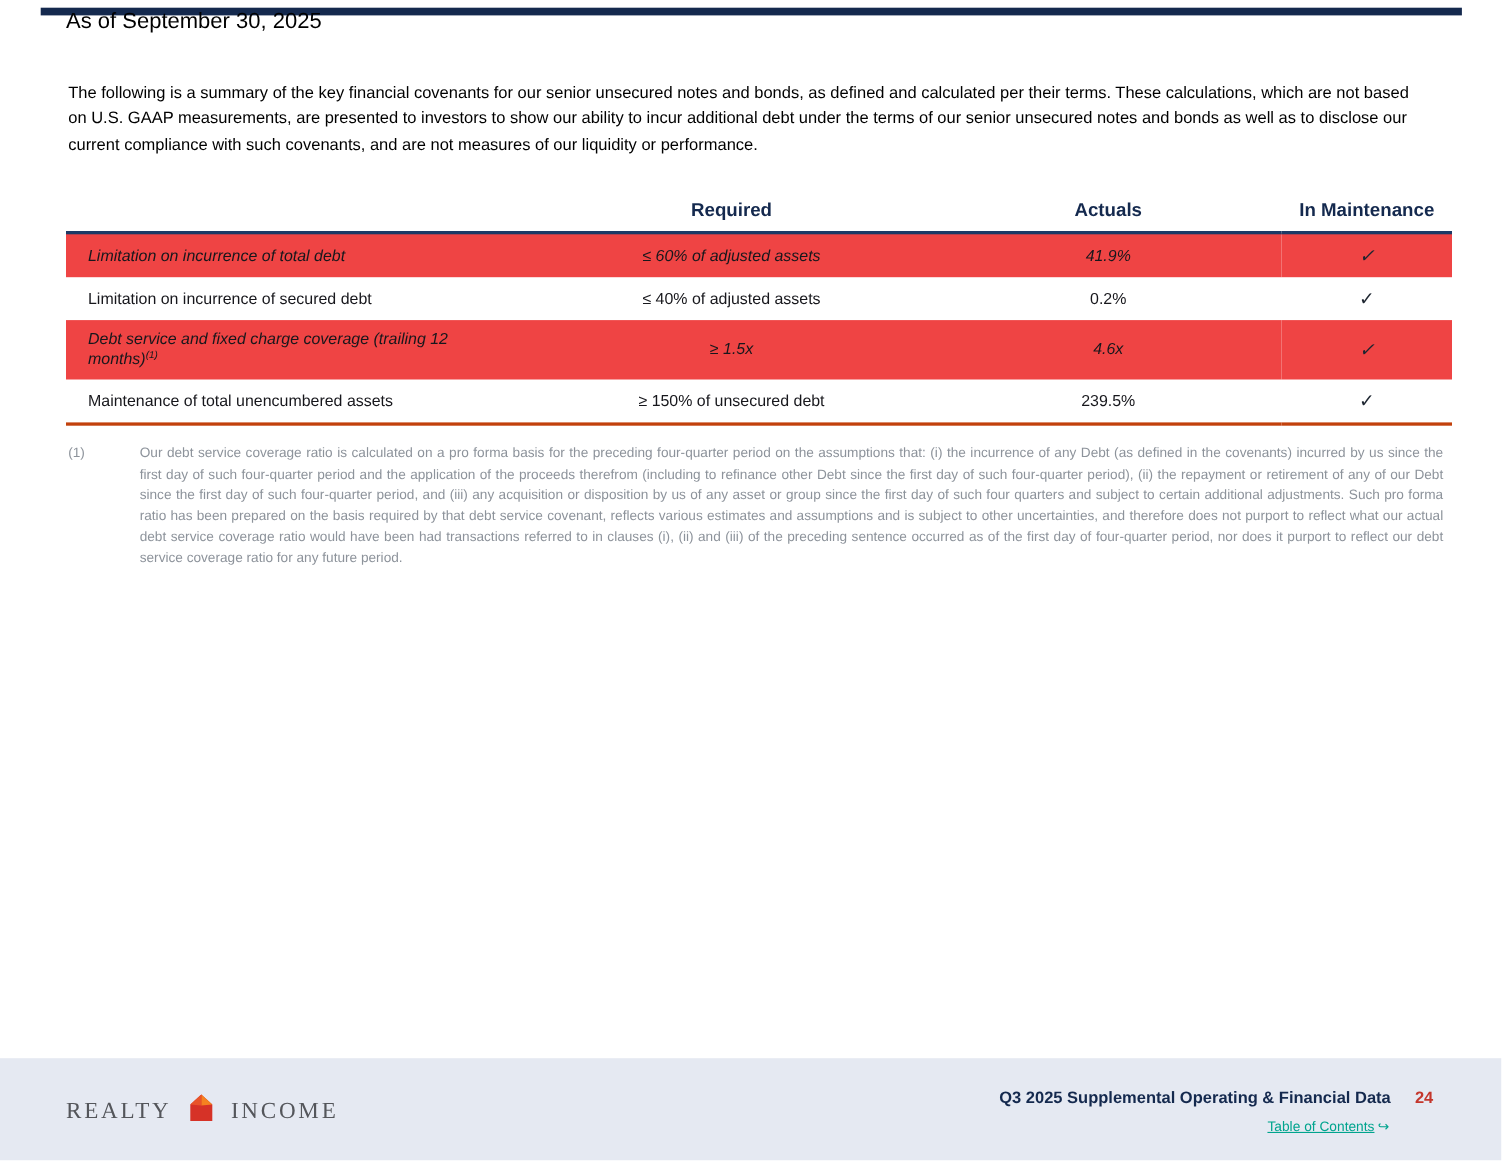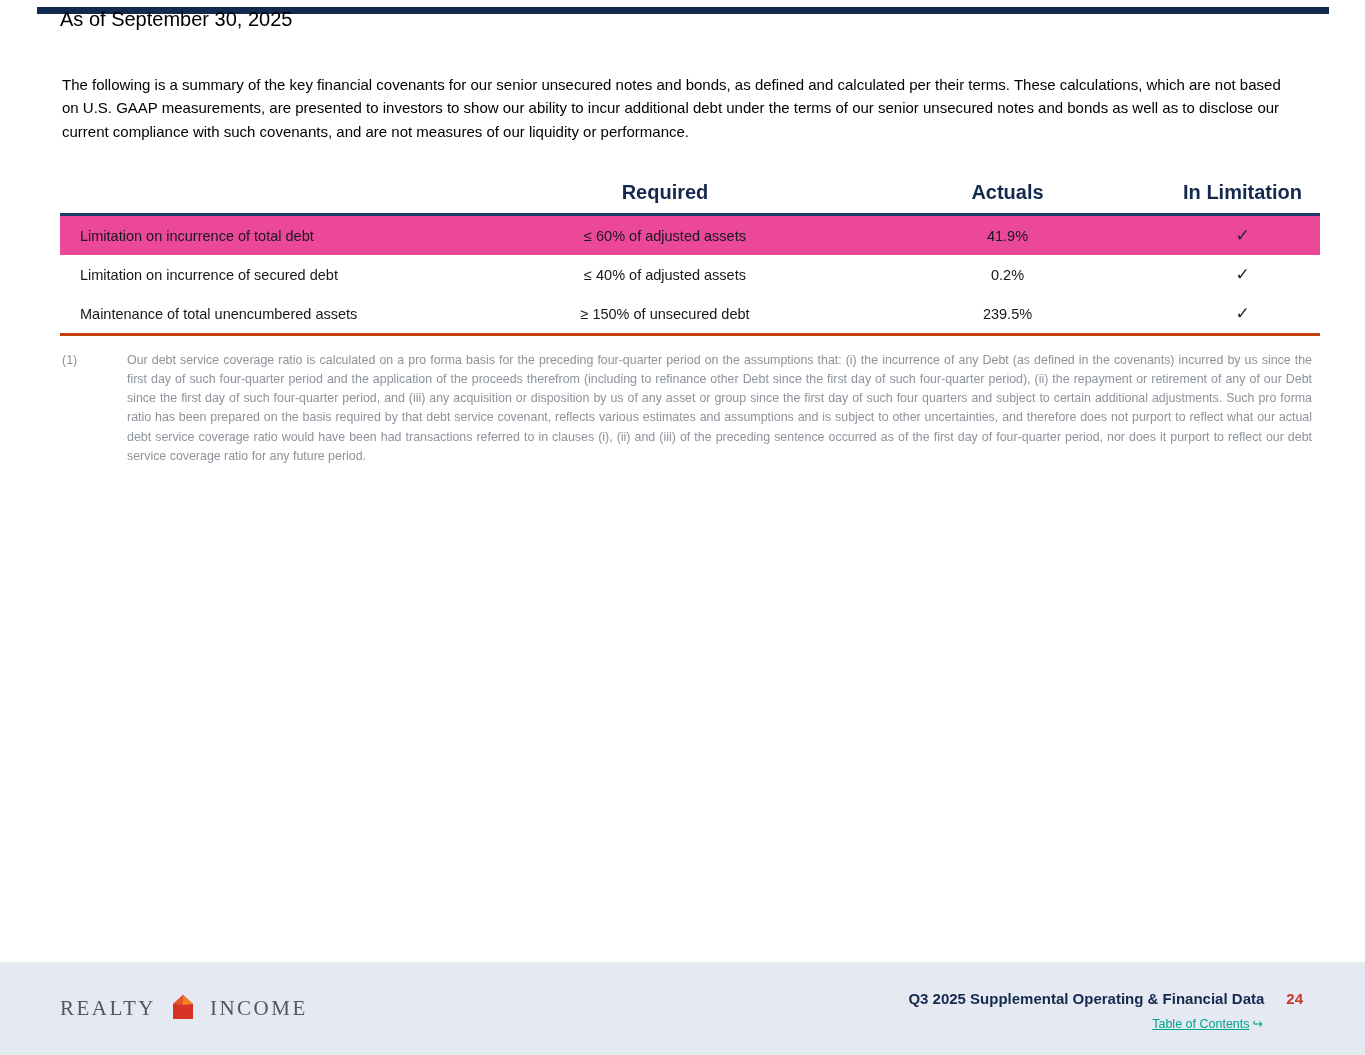--- a/index.html
+++ b/index.html
@@ -49,32 +49,32 @@
     font-size: 14.5px;
     color: #17171c;
     table-layout: fixed;
   }
   col.c1 { width: 420px; }
   col.c2 { width: 370px; }
   col.c3 { width: 315px; }
   col.c4 { width: 155px; }
 
   thead th {
-    font-size: 20px;
+    font-size: 17px;
     font-weight: 700;
     color: #14294e;
     text-align: center;
     padding: 6px 0 9px 0;
     border-bottom: 3px solid #1d3a66;
   }
   th.left, td.left { text-align: left; padding-left: 20px; }
   td.left { padding-right: 55px; line-height: 1.25; }
 
   tbody td { text-align: center; padding: 9px 0; }
-  tbody tr.shade { background: #ec4899; }
+  tbody tr.shade { background: #ef4444; font-style: italic; }
   tbody tr:last-child td { border-bottom: 3px solid #c2410c; }
 
   .check { font-size: 17px; color: #1d2530; }
   sup.fn-ref { font-size: 9px; line-height: 0; }
 
   .footnote {
     display: flex;
     margin: 15px 0 0 2px;
     width: 1250px;
     font-size: 12.4px;
@@ -140,34 +140,40 @@
         <col class="c1">
         <col class="c2">
         <col class="c3">
         <col class="c4">
       </colgroup>
     <thead>
       <tr>
         <th class="left"></th>
         <th>Required</th>
         <th>Actuals</th>
-        <th>In Limitation</th>
+        <th>In Maintenance</th>
       </tr>
     </thead>
     <tbody>
       <tr class="shade">
         <td class="left"><span>Limitation on incurrence of total debt</span><sup class="fn-ref"></sup></td>
         <td>≤ 60% of adjusted assets</td>
         <td>41.9%</td>
         <td><span class="check">✓</span></td>
       </tr>
       <tr>
         <td class="left"><span>Limitation on incurrence of secured debt</span><sup class="fn-ref"></sup></td>
         <td>≤ 40% of adjusted assets</td>
         <td>0.2%</td>
+        <td><span class="check">✓</span></td>
+      </tr>
+      <tr class="shade">
+        <td class="left"><span>Debt service and fixed charge coverage (trailing 12 months)</span><sup class="fn-ref">(1)</sup></td>
+        <td>≥ 1.5x</td>
+        <td>4.6x</td>
         <td><span class="check">✓</span></td>
       </tr>
       <tr>
         <td class="left"><span>Maintenance of total unencumbered assets</span><sup class="fn-ref"></sup></td>
         <td>≥ 150% of unsecured debt</td>
         <td>239.5%</td>
         <td><span class="check">✓</span></td>
       </tr>
     </tbody>
   </table>

